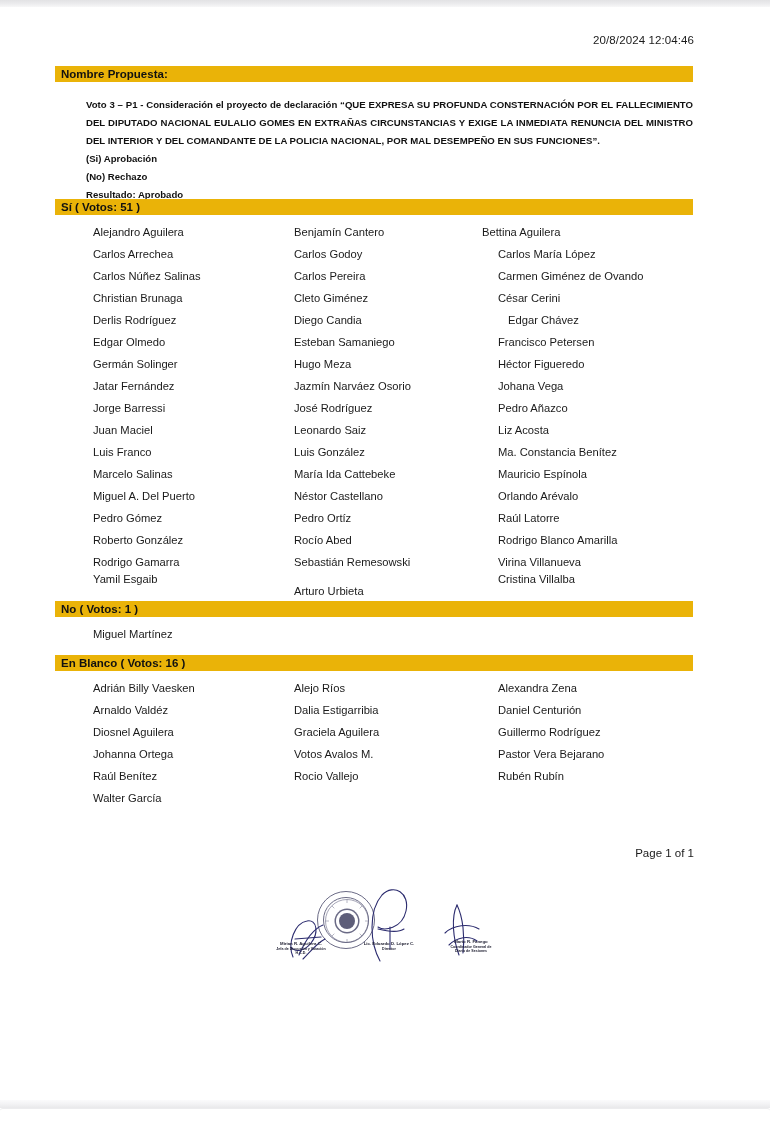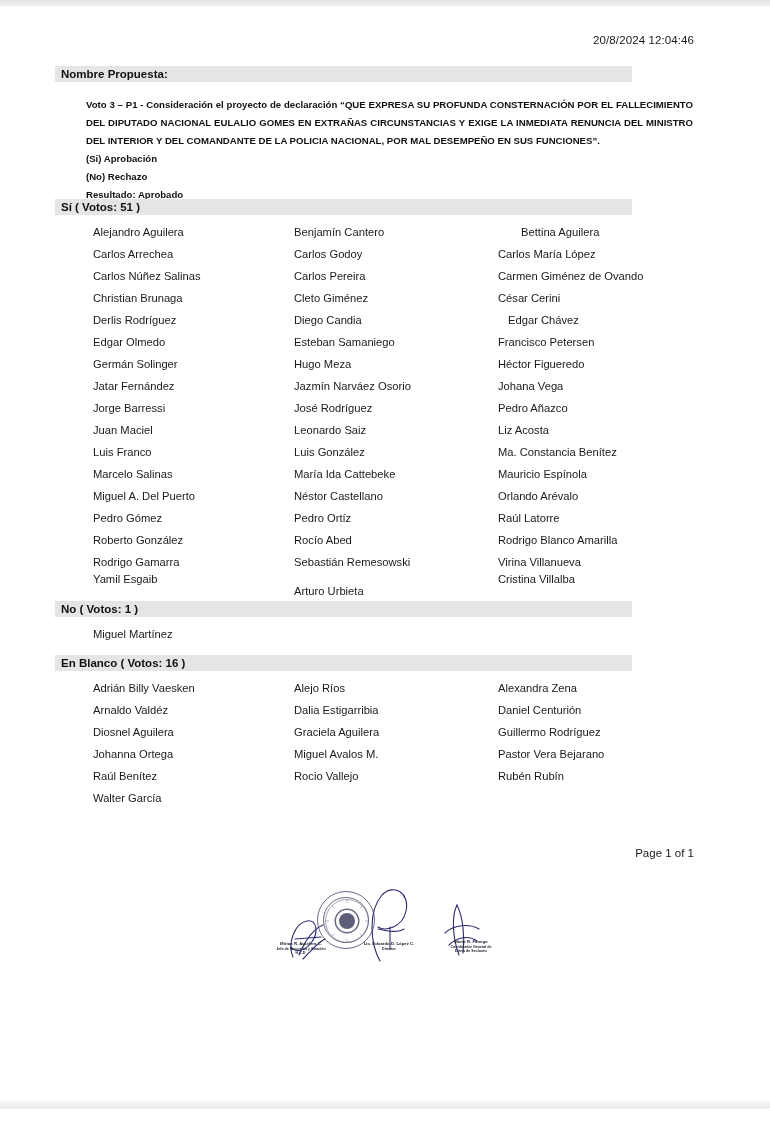--- a/index.html
+++ b/index.html
@@ -56,22 +56,22 @@
     text-align: right;
     font-size: 11.5px;
     letter-spacing: 0.1px;
     color: #1a1a1a;
   }
 
   
   .band {
     position: absolute;
     left: 55px;
-    width: 577px;
-    background: #e5e5e5;
+    width: 638px;
+    background: #eab308;
   }
   .band-label {
     position: absolute;
     left: 6px;
     top: 50%;
     transform: translateY(-50%);
     font-size: 11.5px;
     font-weight: bold;
     white-space: nowrap;
     color: #111;
@@ -189,21 +189,21 @@
     <p class="proposal-line">(No) Rechazo</p>
     <p class="proposal-line">Resultado: Aprobado</p>
   </div>
 
   <div class="names-grid" id="sections-root">
       <div class="band" style="top: 192px; height: 16px;">
         <span class="band-label">Sí  ( Votos: 51 )</span>
       </div>
       <div class="name-cell" style="left: 93px; top: 219px;">Alejandro Aguilera</div>
       <div class="name-cell" style="left: 294px; top: 219px;">Benjamín Cantero</div>
-      <div class="name-cell" style="left: 521px; top: 219px;">Bettina Aguilera</div>
+      <div class="name-cell" style="left: 482px; top: 219px;">Bettina Aguilera</div>
       <div class="name-cell" style="left: 93px; top: 241px;">Carlos Arrechea</div>
       <div class="name-cell" style="left: 294px; top: 241px;">Carlos Godoy</div>
       <div class="name-cell" style="left: 498px; top: 241px;">Carlos María López</div>
       <div class="name-cell" style="left: 93px; top: 263px;">Carlos Núñez Salinas</div>
       <div class="name-cell" style="left: 294px; top: 263px;">Carlos Pereira</div>
       <div class="name-cell" style="left: 498px; top: 263px;">Carmen Giménez de Ovando</div>
       <div class="name-cell" style="left: 93px; top: 285px;">Christian Brunaga</div>
       <div class="name-cell" style="left: 294px; top: 285px;">Cleto Giménez</div>
       <div class="name-cell" style="left: 498px; top: 285px;">César Cerini</div>
       <div class="name-cell" style="left: 93px; top: 307px;">Derlis Rodríguez</div>
@@ -255,21 +255,21 @@
       <div class="name-cell" style="left: 93px; top: 675px;">Adrián Billy Vaesken</div>
       <div class="name-cell" style="left: 294px; top: 675px;">Alejo Ríos</div>
       <div class="name-cell" style="left: 498px; top: 675px;">Alexandra Zena</div>
       <div class="name-cell" style="left: 93px; top: 697px;">Arnaldo Valdéz</div>
       <div class="name-cell" style="left: 294px; top: 697px;">Dalia Estigarribia</div>
       <div class="name-cell" style="left: 498px; top: 697px;">Daniel Centurión</div>
       <div class="name-cell" style="left: 93px; top: 719px;">Diosnel Aguilera</div>
       <div class="name-cell" style="left: 294px; top: 719px;">Graciela Aguilera</div>
       <div class="name-cell" style="left: 498px; top: 719px;">Guillermo Rodríguez</div>
       <div class="name-cell" style="left: 93px; top: 741px;">Johanna Ortega</div>
-      <div class="name-cell" style="left: 294px; top: 741px;">Miguel Avalos M.</div>
+      <div class="name-cell" style="left: 294px; top: 741px;">Votos Avalos M.</div>
       <div class="name-cell" style="left: 498px; top: 741px;">Pastor Vera Bejarano</div>
       <div class="name-cell" style="left: 93px; top: 763px;">Raúl Benítez</div>
       <div class="name-cell" style="left: 294px; top: 763px;">Rocio Vallejo</div>
       <div class="name-cell" style="left: 498px; top: 763px;">Rubén Rubín</div>
       <div class="name-cell" style="left: 93px; top: 785px;">Walter García</div>
     </div>
 
   <div class="page-number">Page 1 of 1</div>
 
   <div class="signature-zone">

